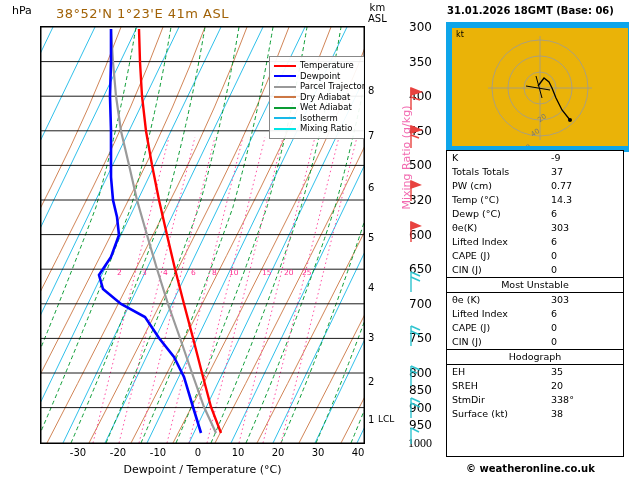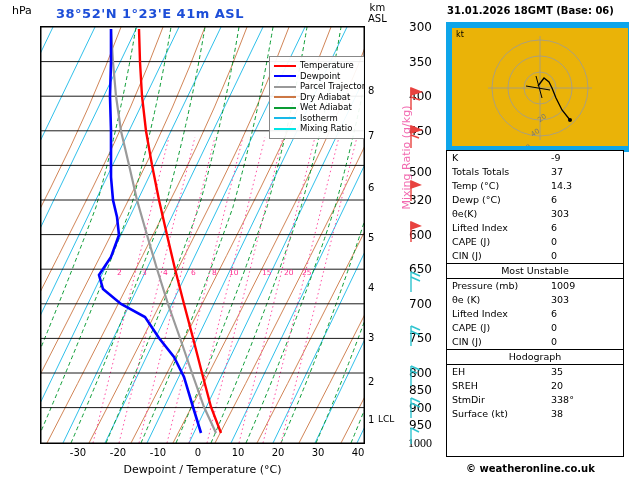--- a/index.html
+++ b/index.html
@@ -2,21 +2,21 @@
 <html><head>
 <meta charset="utf-8">
 <style>
   html,body{margin:0;padding:0;}
   body{width:629px;height:486px;background:#ffffff;font-family:"DejaVu Sans",sans-serif;overflow:hidden;position:relative;}
   .root{position:absolute;left:0;top:0;width:597px;height:486px;}
 
   
   #skewt{position:absolute;left:0;top:0;width:432px;height:486px;}
   .hpa-label{position:absolute;left:12px;top:4px;font-size:11px;color:#000;}
-  .title-main{position:absolute;left:56px;top:6px;font-size:13px;font-weight:bold;color:#1d4ed8;letter-spacing:0.5px;}
+  .title-main{position:absolute;left:56px;top:6px;font-size:13px;font-weight:normal;color:#a16207;letter-spacing:0.5px;}
   .km-label{position:absolute;left:368px;top:2px;font-size:10px;color:#000;text-align:center;line-height:11px;}
 
   .plot{position:absolute;left:40px;top:26px;width:325px;height:418px;border:1px solid #000;box-sizing:border-box;overflow:hidden;background:#fff;}
   .plot svg{position:absolute;left:0;top:0;}
 
   .ytick{position:absolute;right:0;width:36px;text-align:right;font-size:12px;color:#000;transform:translateY(-50%);}
   .xtick{position:absolute;top:447px;font-size:10px;color:#000;transform:translateX(-50%);}
   .xaxis-title{position:absolute;left:40px;width:325px;top:463px;text-align:center;font-size:11px;color:#000;}
 
   .rtick{position:absolute;left:368px;font-size:10px;color:#000;transform:translateY(-50%);}
@@ -169,21 +169,21 @@
         <div><i style="border-top-color:#0a9c34;"></i><span>Wet Adiabat</span></div>
         <div><i style="border-top-color:#19b9e8;"></i><span>Isotherm</span></div>
         <div><i style="border-top-color:#00e5e5;"></i><span>Mixing Ratio</span></div>
       </div>
     </div>
 
     <div class="ytick" style="top:27px;">300</div>
     <div class="ytick" style="top:61.6px;">350</div>
     <div class="ytick" style="top:96.2px;">400</div>
     <div class="ytick" style="top:130.8px;">450</div>
-    <div class="ytick" style="top:165.4px;margin-top:7px;">500</div>
+    <div class="ytick" style="top:165.4px;">500</div>
     <div class="ytick" style="top:200px;">320</div>
     <div class="ytick" style="top:234.6px;">600</div>
     <div class="ytick" style="top:269.2px;">650</div>
     <div class="ytick" style="top:303.8px;">700</div>
     <div class="ytick" style="top:338.4px;">750</div>
     <div class="ytick" style="top:373px;">800</div>
     <div class="ytick" style="top:390px;">850</div>
     <div class="ytick" style="top:407.6px;">900</div>
     <div class="ytick" style="top:425.2px;">950</div>
     <div class="ytick" style="top:443px;font-family:Liberation Serif, serif;">1000</div>
@@ -297,20 +297,24 @@
 
     <div class="table-box">
       <div class="trow">
           <span class="k">K</span>
           <span class="v">-9</span>
         </div>
       <div class="trow">
           <span class="k">Totals Totals</span>
           <span class="v">37</span>
         </div>
+      <div class="trow">
+          <span class="k">PW (cm)</span>
+          <span class="v">0.77</span>
+        </div>
 
       <div class="trow">
           <span class="k">Temp (°C)</span>
           <span class="v">14.3</span>
         </div>
       <div class="trow">
           <span class="k">Dewp (°C)</span>
           <span class="v">6</span>
         </div>
       <div class="trow">
@@ -324,24 +328,20 @@
       <div class="trow">
           <span class="k">CAPE (J)</span>
           <span class="v">0</span>
         </div>
       <div class="trow">
           <span class="k">CIN (J)</span>
           <span class="v">0</span>
         </div>
 
       <div class="sechdr">Most Unstable</div>
-      <div class="trow">
-          <span class="k">Pressure (mb)</span>
-          <span class="v">1009</span>
-        </div>
       <div class="trow">
           <span class="k">θe (K)</span>
           <span class="v">303</span>
         </div>
       <div class="trow">
           <span class="k">Lifted Index</span>
           <span class="v">6</span>
         </div>
       <div class="trow">
           <span class="k">CAPE (J)</span>

